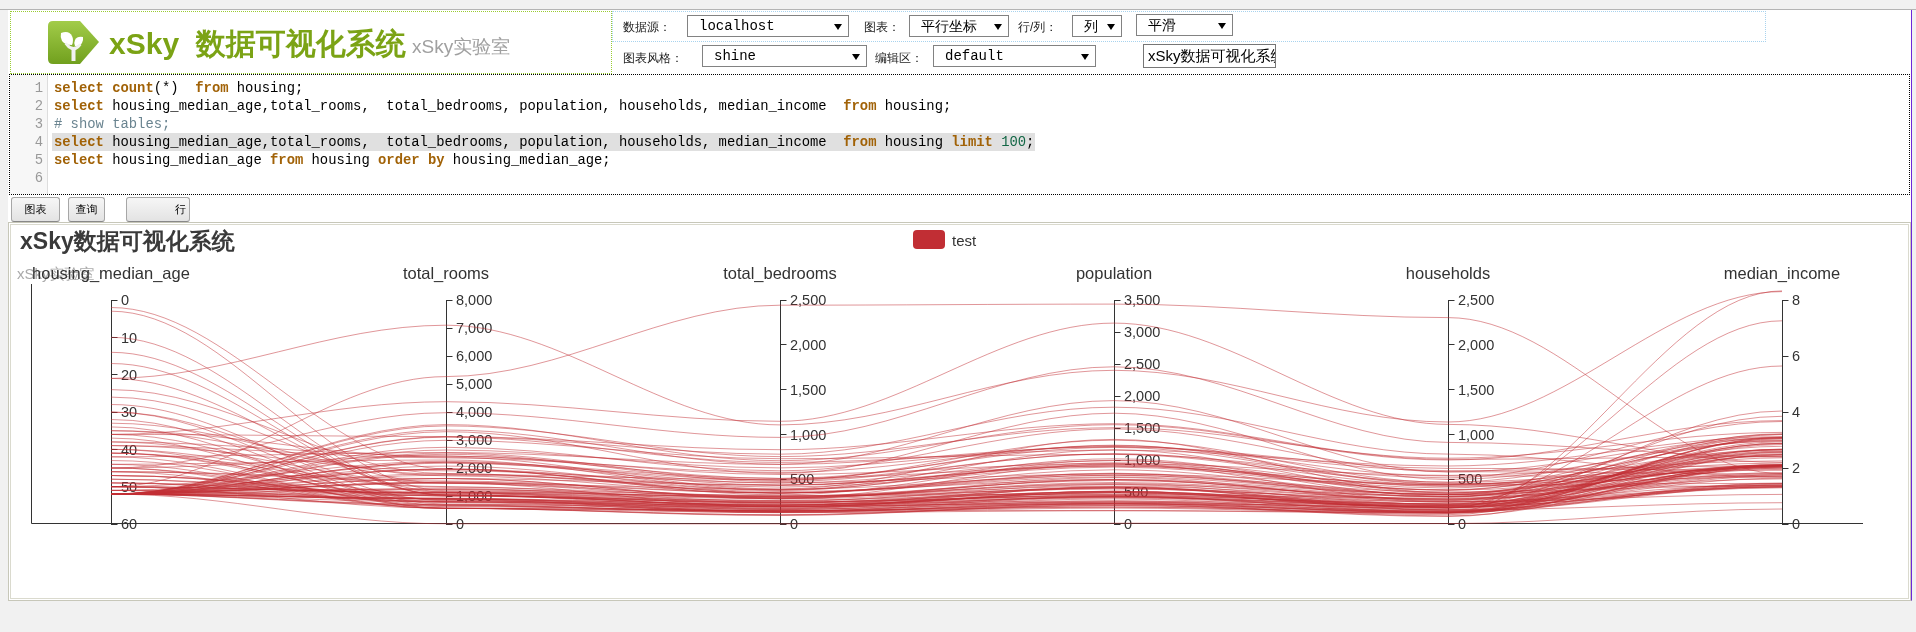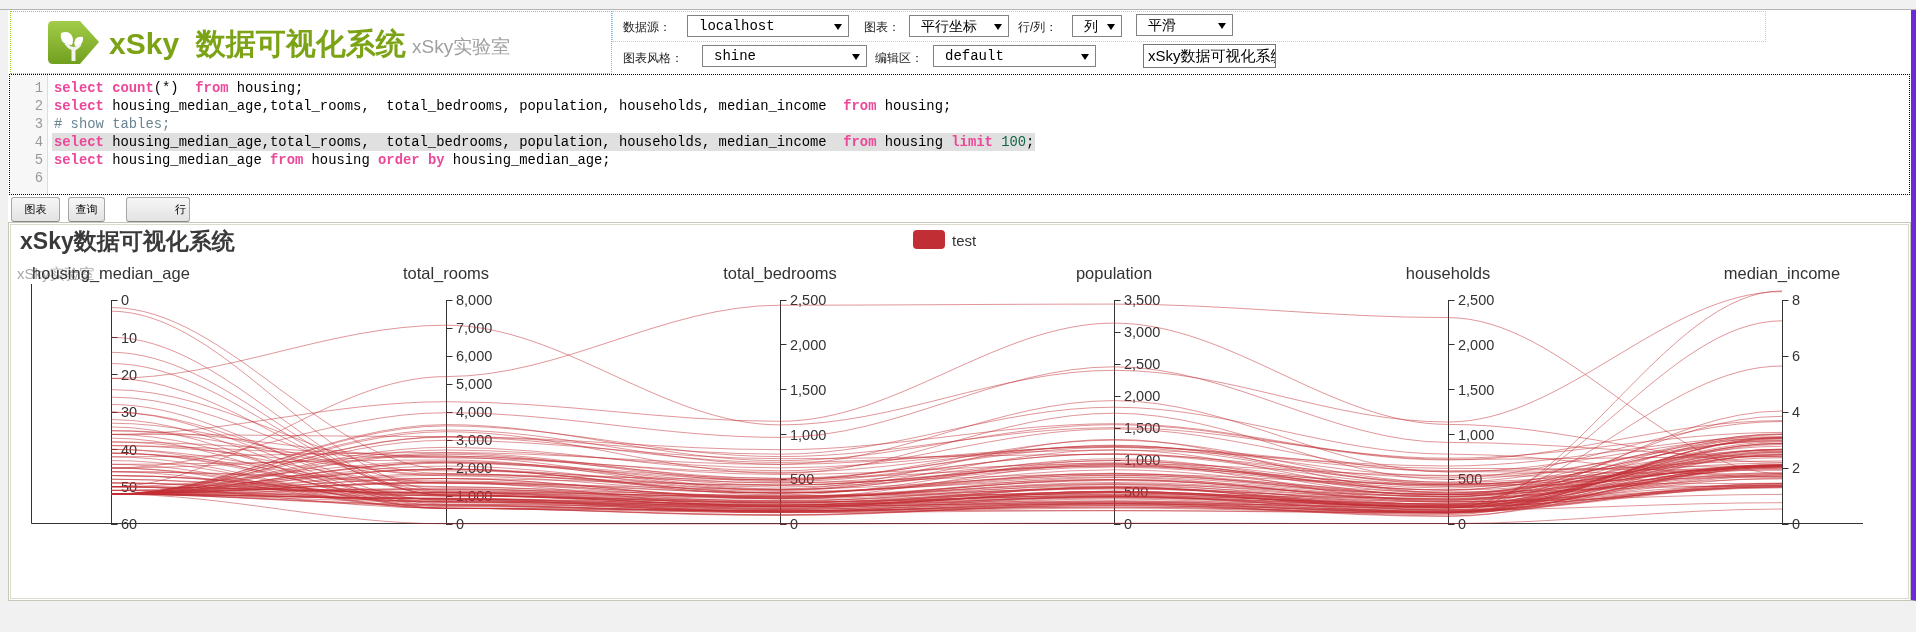--- a/index.html
+++ b/index.html
@@ -1,38 +1,38 @@
 <!DOCTYPE html>
 <html><head>
 <meta charset="utf-8">
 <style>
 html,body{margin:0;padding:0;}
 body{width:1916px;height:632px;background:#f1f1f1;font-family:"Liberation Sans",sans-serif;position:relative;overflow:hidden;}
 .abs{position:absolute;}
 #topline{left:0;top:9px;width:1916px;height:0;border-top:1px solid #b4b4b4;}
-#content{left:8px;top:10px;width:1903px;height:590px;background:#fff;border-right:6px solid #6d28d9;border-bottom:1px solid #c9c9bb;}
+#content{left:8px;top:10px;width:1903px;height:590px;background:#fff;border-right:1px solid #6d28d9;border-bottom:1px solid #c9c9bb;}
 
 #hleft{left:2px;top:1px;width:600px;height:61px;border:1px dotted #9acd32;}
 #logo{left:36px;top:8px;}
 #htitle{left:98px;top:12px;font-size:30px;font-weight:bold;color:#7ba315;letter-spacing:0px;white-space:nowrap;}
 #hsub{left:401px;top:22px;font-size:19px;color:#a0a0a0;white-space:nowrap;}
 #hright1{left:604px;top:1px;width:1152px;height:29px;border:1px dotted #a8d3ee;}
 #hright2{left:604px;top:31px;width:1152px;height:33px;}
 .lab{font-size:12px;color:#222;white-space:nowrap;}
 .sel{box-sizing:border-box;height:22px;background:#fff;border:1px solid #828282;color:#000;font-size:14px;line-height:20px;padding-left:11px;white-space:nowrap;overflow:hidden;}
 .sel .ar{position:absolute;right:6px;top:8px;width:0;height:0;border-left:4.5px solid transparent;border-right:4.5px solid transparent;border-top:6px solid #000;}
 .mono{font-family:"Liberation Mono",monospace;}
 .inp{box-sizing:border-box;height:24px;background:#fff;border:1px solid #767676;color:#000;font-size:15px;line-height:22px;padding-left:4px;white-space:nowrap;overflow:hidden;}
 
 #editor{left:1px;top:64px;width:1899px;height:119px;border:1px dotted #000;background:#fff;font-family:"Liberation Mono",monospace;font-size:13.85px;line-height:18.1px;}
 #gutter{left:0;top:0;width:37px;height:119px;background:#f7f7f7;border-right:1px solid #ddd;}
 #lnums{left:0;top:4px;width:33px;text-align:right;color:#999;}
 #code{left:44px;top:4px;white-space:pre;color:#000;}
 #hl4{left:42px;top:58.3px;width:983px;height:18.1px;background:#e0e0e0;}
-.kw{color:#ec4899;font-weight:bold;}
+.kw{color:#a16207;font-weight:bold;}
 .cm{color:#6a8490;}
 .nb{color:#116644;}
 
 .btn{box-sizing:border-box;position:absolute;top:187px;height:25px;border:1px solid #a7a7a7;border-bottom-color:#888;border-radius:3px;background:linear-gradient(#f6f6f6,#e3e3e3);font-size:11px;color:#000;text-align:center;line-height:22px;}
 
 #chartbox{left:0px;top:212px;width:1901px;height:377px;border:1px solid #c7c7b9;background:#fff;}
 #chartinner{position:absolute;left:1px;top:1px;width:1897px;height:373px;border:1px solid #dadace;}
 .chart{position:absolute;left:0;top:212px;}
 .ax{stroke:#333;stroke-width:1;}
 .tl{font-size:14.5px;fill:#333;font-family:"Liberation Sans",sans-serif;}

